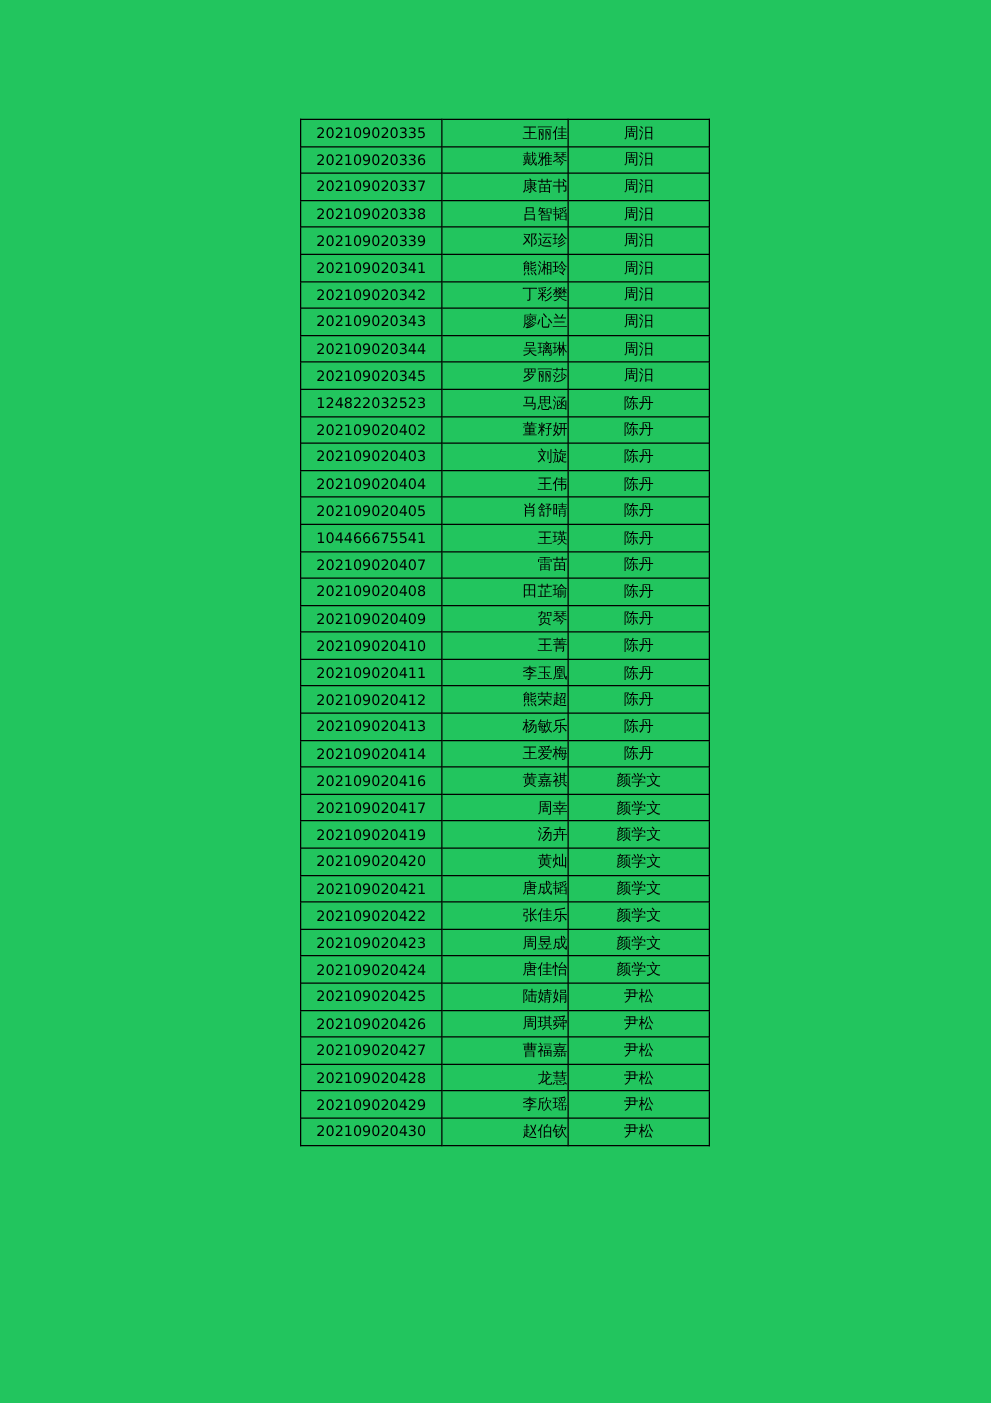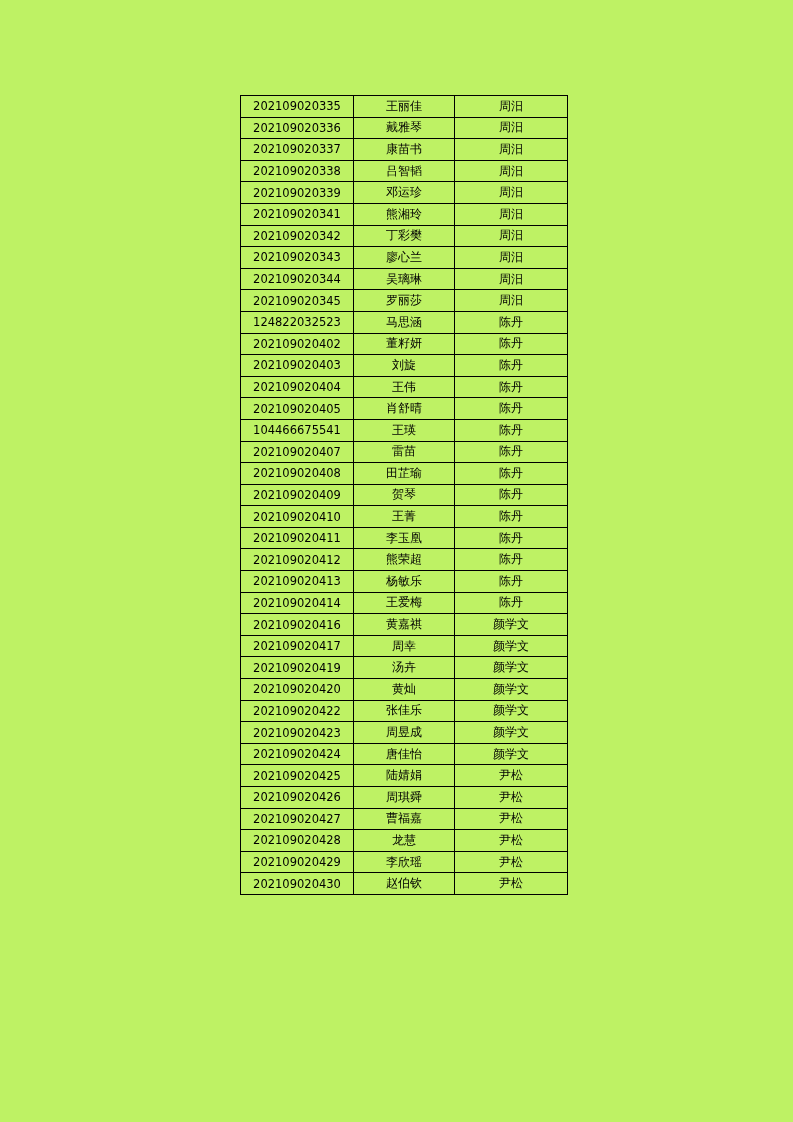--- a/index.html
+++ b/index.html
@@ -4,21 +4,21 @@
 <style>
   html, body {
     margin: 0;
     padding: 0;
     background: #ffffff;
   }
   .page {
     position: relative;
     width: 793px;
     height: 1122px;
-    background: #bef264;
+    background: #22c55e;
     overflow: hidden;
     font-family: "Liberation Serif", "DejaVu Serif", serif;
   }
   table.student-table {
     position: absolute;
     left: 240px;
     top: 95px;
     border-collapse: collapse;
     table-layout: fixed;
     width: 326px;
@@ -36,20 +36,21 @@
     overflow: hidden;
   }
   table.student-table td.col-id {
     width: 112px;
     font-family: "DejaVu Sans", "Liberation Sans", sans-serif;
     font-size: 11.5px;
   }
   table.student-table td.col-name {
     width: 100px;
     font-family: "DejaVu Serif", "Liberation Serif", serif;
+    text-align: right;
   }
   table.student-table td.col-teacher {
     width: 112px;
     font-family: "DejaVu Serif", "Liberation Serif", serif;
   }
 </style>
 </head>
 <body>
 
 <div class="page">
@@ -189,20 +190,25 @@
           <td class="col-id">202109020419</td>
           <td class="col-name">汤卉</td>
           <td class="col-teacher">颜学文</td>
         </tr>
         <tr>
           <td class="col-id">202109020420</td>
           <td class="col-name">黄灿</td>
           <td class="col-teacher">颜学文</td>
         </tr>
         <tr>
+          <td class="col-id">202109020421</td>
+          <td class="col-name">唐成韬</td>
+          <td class="col-teacher">颜学文</td>
+        </tr>
+        <tr>
           <td class="col-id">202109020422</td>
           <td class="col-name">张佳乐</td>
           <td class="col-teacher">颜学文</td>
         </tr>
         <tr>
           <td class="col-id">202109020423</td>
           <td class="col-name">周昱成</td>
           <td class="col-teacher">颜学文</td>
         </tr>
         <tr>

